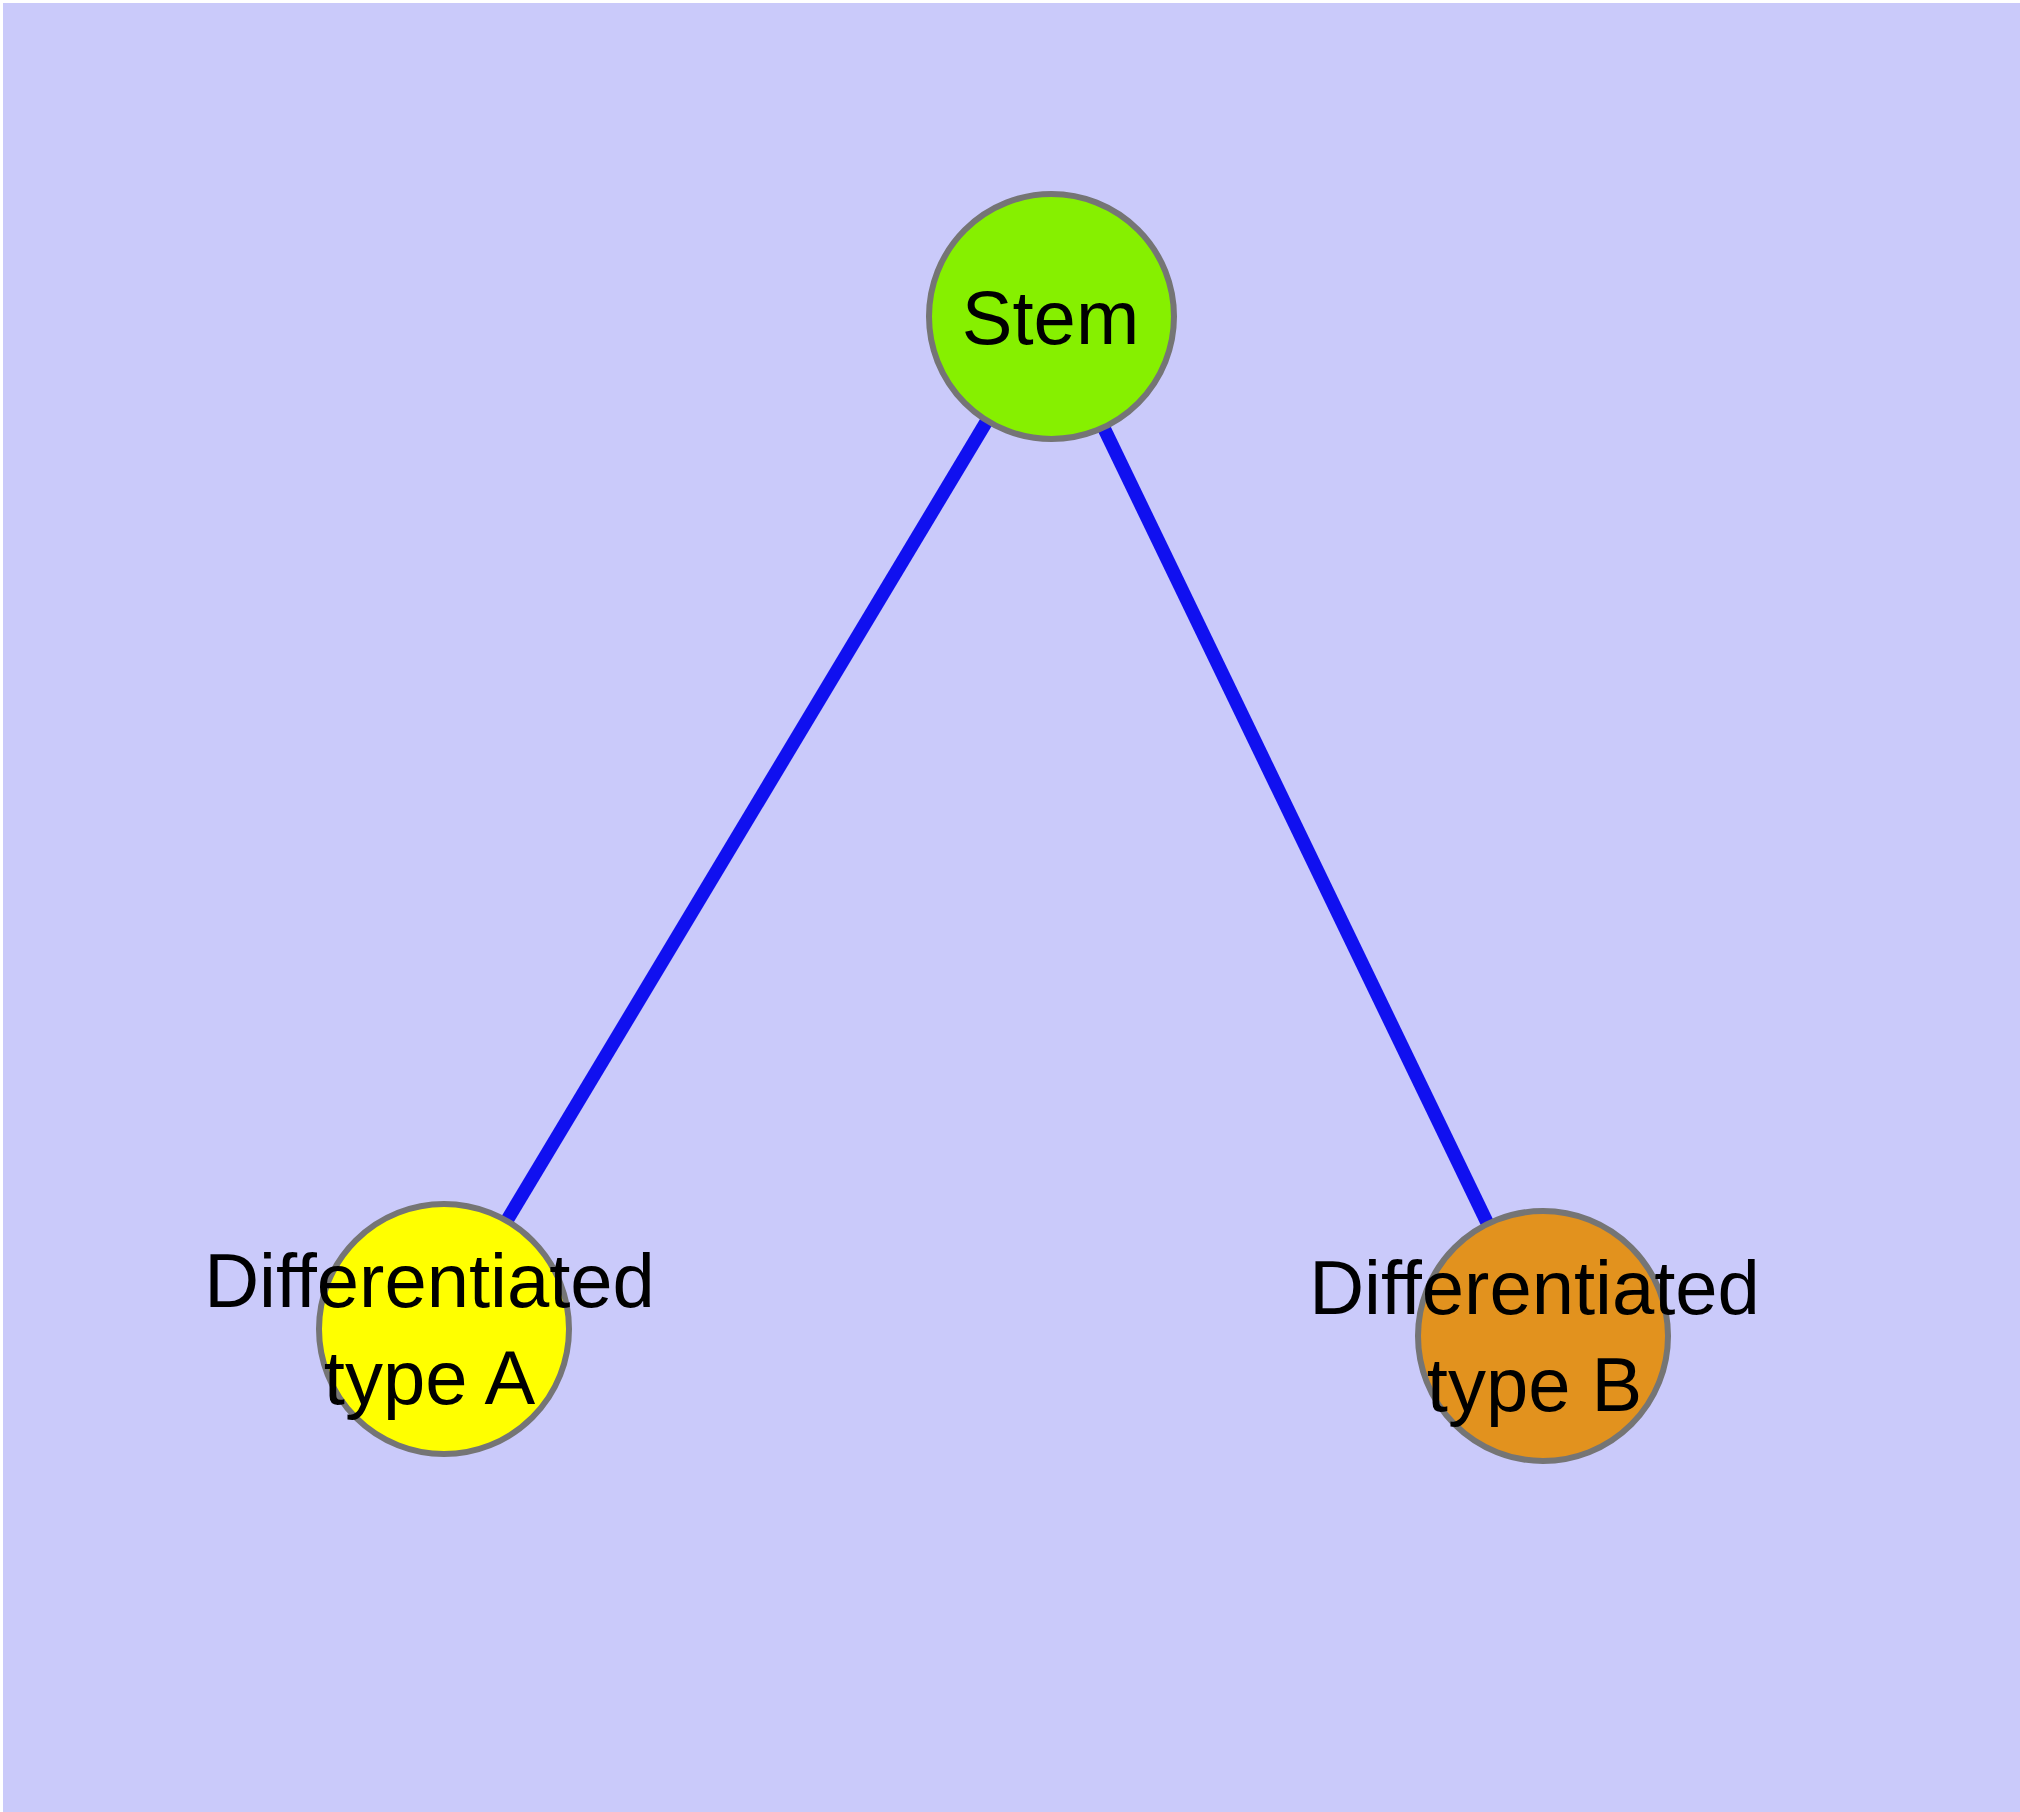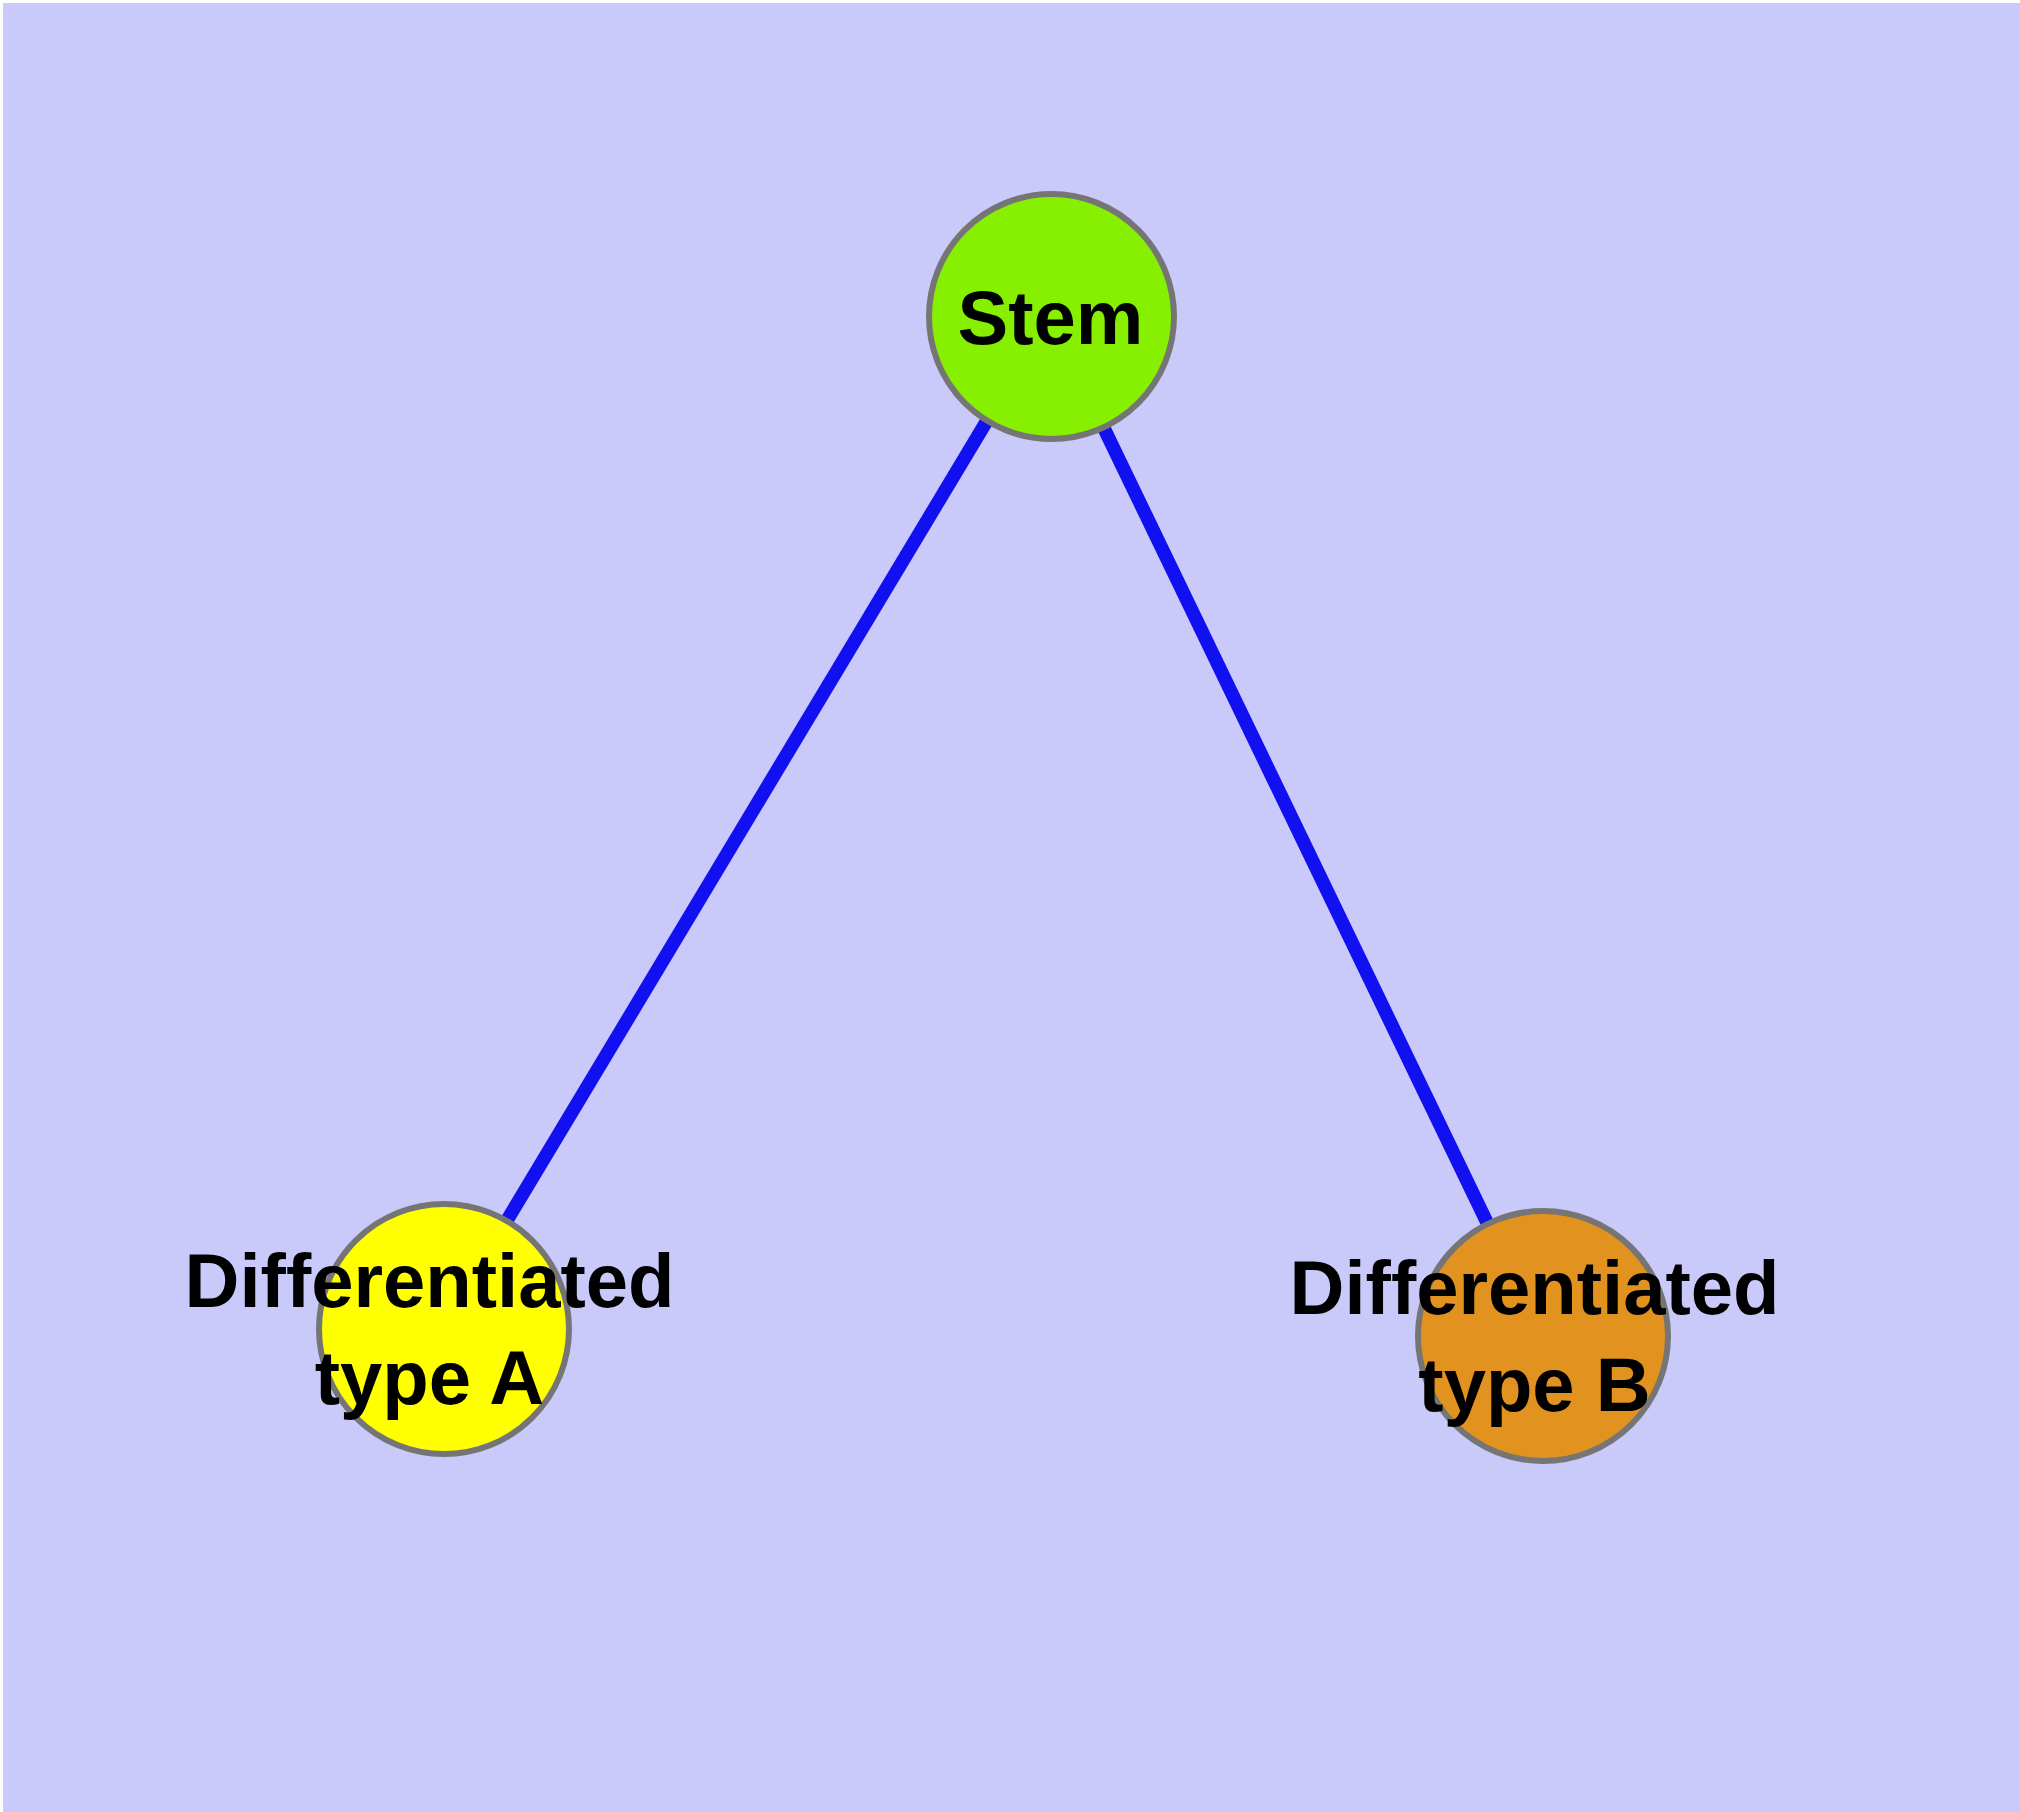--- a/index.html
+++ b/index.html
@@ -29,21 +29,21 @@
     position: absolute;
     border-style: solid;
     border-radius: 50%;
     box-sizing: border-box;
   }
   .node-label {
     position: absolute;
     transform: translate(-50%, -50%);
     text-align: center;
     white-space: pre-line;
-    font-weight: bold;
+    font-weight: normal;
     font-size: 76px;
     line-height: 97px;
     color: #000000;
   }
 </style>
 </head>
 <body style="background: rgb(255, 255, 255);">
 
 <div class="canvas" style="background: rgb(202, 202, 250);">
   <svg class="edge-layer" viewBox="0 0 2384 2138" preserveAspectRatio="none">

